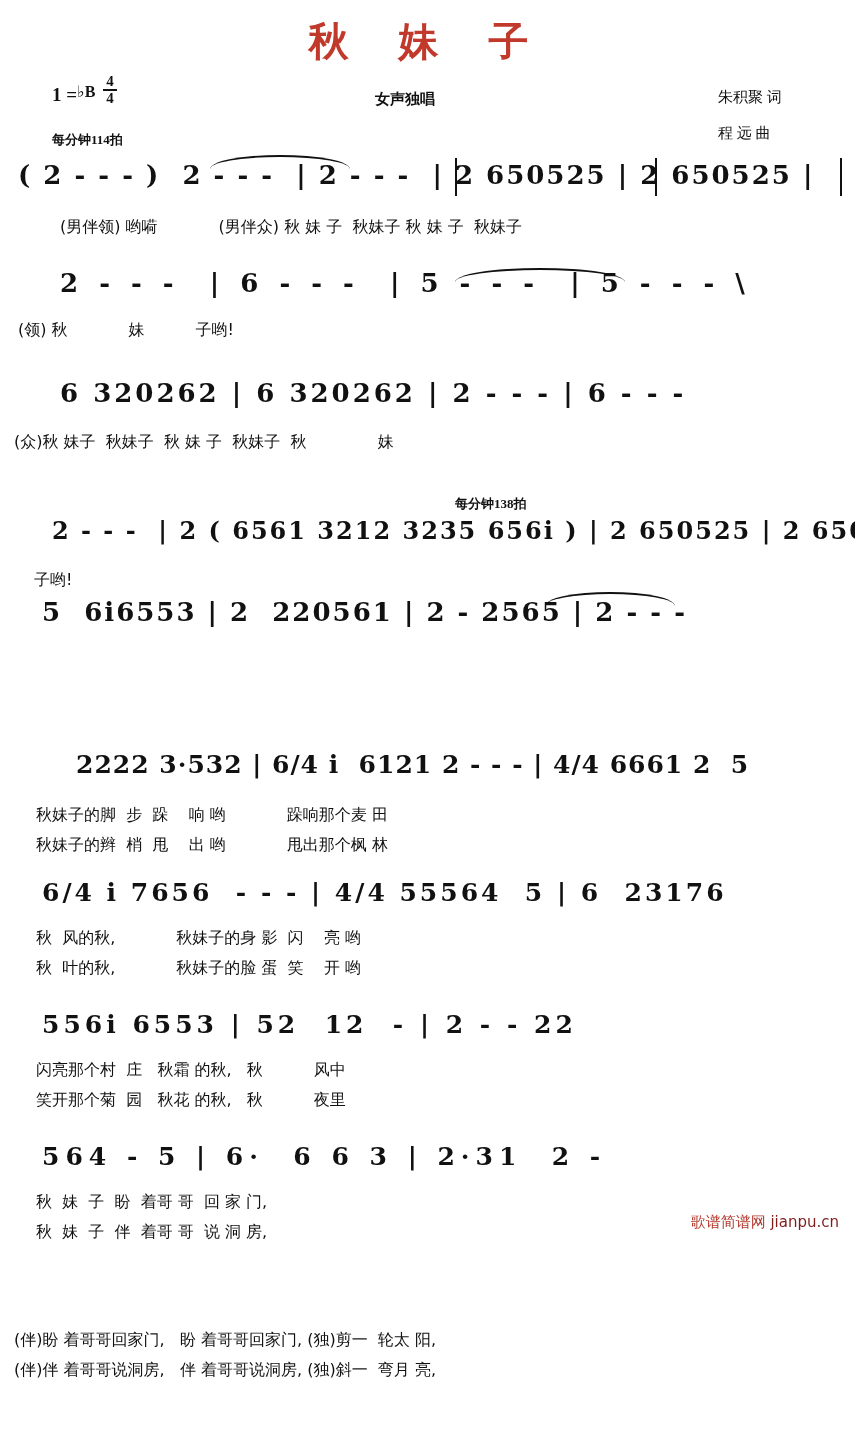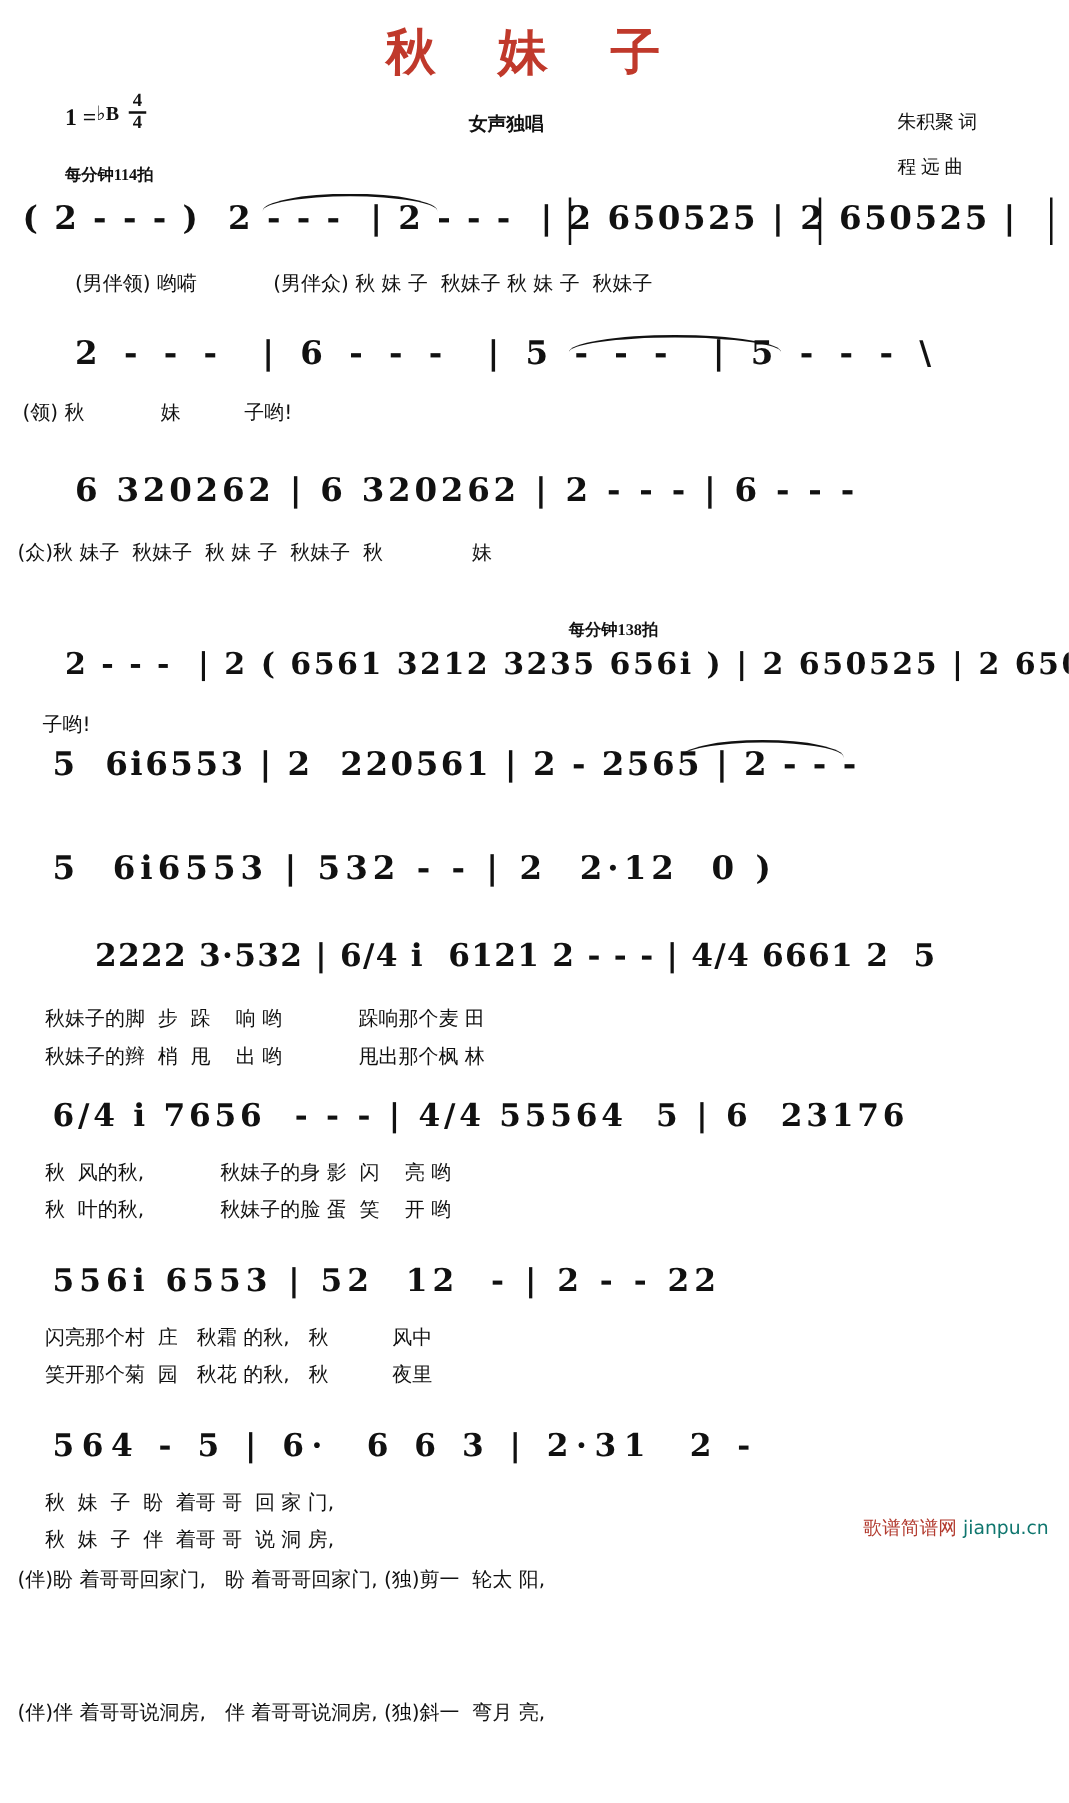--- a/index.html
+++ b/index.html
@@ -39,21 +39,21 @@
     font-family:"DejaVu Sans","Liberation Sans",sans-serif;
   }
 
   .slur{position:absolute;border-top:2px solid #111;border-radius:50%/14px 14px 0 0;height:16px;}
   .bar{position:absolute;width:2px;background:#111;}
 
   .watermark{
     position:absolute;right:16px;bottom:10px;font-size:15px;color:#b23a2e;
     font-family:"DejaVu Sans",sans-serif;
   }
-  .watermark .dom{color:#0f766e;}
+  .watermark .dom{color:#7f1d1d;}
 </style>
 </head>
 <body>
 
 <div class="sheet">
 
   <div class="title">秋 妹 子</div>
 
   <div class="keysig">
     <span>1 =</span><span class="flat">♭B</span><span class="meter"><span class="num">4</span><span class="den">4</span></span>
@@ -75,39 +75,38 @@
 
   <div class="notes" style="left:60px;top:378px;letter-spacing:3px;">6 320262 | 6 320262 | 2 - - - | 6 - - -</div>
   <div class="lyr" style="left:14px;top:432px;">(众)秋 妹子  秋妹子  秋 妹 子  秋妹子  秋              妹</div>
 
   <div class="notes" style="left:52px;top:516px;letter-spacing:2px;font-size:24px;">2 - - -  | 2 ( 6561 3212 3235 656i ) | 2 650525 | 2 65052 |</div>
   <div class="lyr" style="left:34px;top:570px;">子哟!</div>
 
   <div class="notes" style="left:42px;top:597px;letter-spacing:2px;">5  6i6553 | 2  220561 | 2 - 2565 | 2 - - -</div>
   <div class="slur" style="left:545px;top:592px;width:130px;"></div>
 
-  <div class="notes" style="left:42px;top:680px;letter-spacing:4px;">5  6i6553 | 532 - - | 2  2·12  0 )</div>
 
   <div class="notes" style="left:42px;top:750px;letter-spacing:1px;font-size:25px;margin-left:34px;">2222 3·532 | 6/4 i  6121 2 - - - | 4/4 6661 2  5</div>
   <div class="lyr" style="left:36px;top:805px;">秋妹子的脚  步  跺    响 哟            跺响那个麦 田</div>
   <div class="lyr" style="left:36px;top:835px;">秋妹子的辫  梢  甩    出 哟            甩出那个枫 林</div>
 
   <div class="notes" style="left:42px;top:878px;letter-spacing:3px;font-size:25px;">6/4 i 7656  - - - | 4/4 55564  5 | 6  23176</div>
   <div class="lyr" style="left:36px;top:928px;">秋  风的秋,            秋妹子的身 影  闪    亮 哟</div>
   <div class="lyr" style="left:36px;top:958px;text-align:right;">秋  叶的秋,            秋妹子的脸 蛋  笑    开 哟</div>
 
   <div class="notes" style="left:42px;top:1010px;letter-spacing:4px;font-size:25px;">556i 6553 | 52  12  - | 2 - - 22</div>
   <div class="lyr" style="left:36px;top:1060px;">闪亮那个村  庄   秋霜 的秋,   秋          风中</div>
   <div class="lyr" style="left:36px;top:1090px;text-align:right;">笑开那个菊  园   秋花 的秋,   秋          夜里</div>
 
   <div class="notes" style="left:42px;top:1142px;letter-spacing:6px;font-size:25px;">564 - 5 | 6·  6 6 3 | 2·31  2 -</div>
   <div class="lyr" style="left:36px;top:1192px;">秋  妹  子  盼  着哥 哥  回 家 门,</div>
   <div class="lyr" style="left:36px;top:1222px;">秋  妹  子  伴  着哥 哥  说 洞 房,</div>
 
-  <div class="lyr" style="left:14px;top:1254px;">(伴)盼 着哥哥回家门,   盼 着哥哥回家门, (独)剪一  轮太 阳,</div>
+  <div class="lyr" style="left:14px;top:1330px;">(伴)盼 着哥哥回家门,   盼 着哥哥回家门, (独)剪一  轮太 阳,</div>
   <div class="lyr" style="left:14px;top:1360px;">(伴)伴 着哥哥说洞房,   伴 着哥哥说洞房, (独)斜一  弯月 亮,</div>
 
   <div class="bar" style="left:455px;top:158px;height:38px;"></div>
   <div class="bar" style="left:655px;top:158px;height:38px;"></div>
   <div class="bar" style="left:840px;top:158px;height:38px;"></div>
 
   <div class="watermark">
     <span>歌谱简谱网</span>
     <span class="dom">jianpu.cn</span>
   </div>

